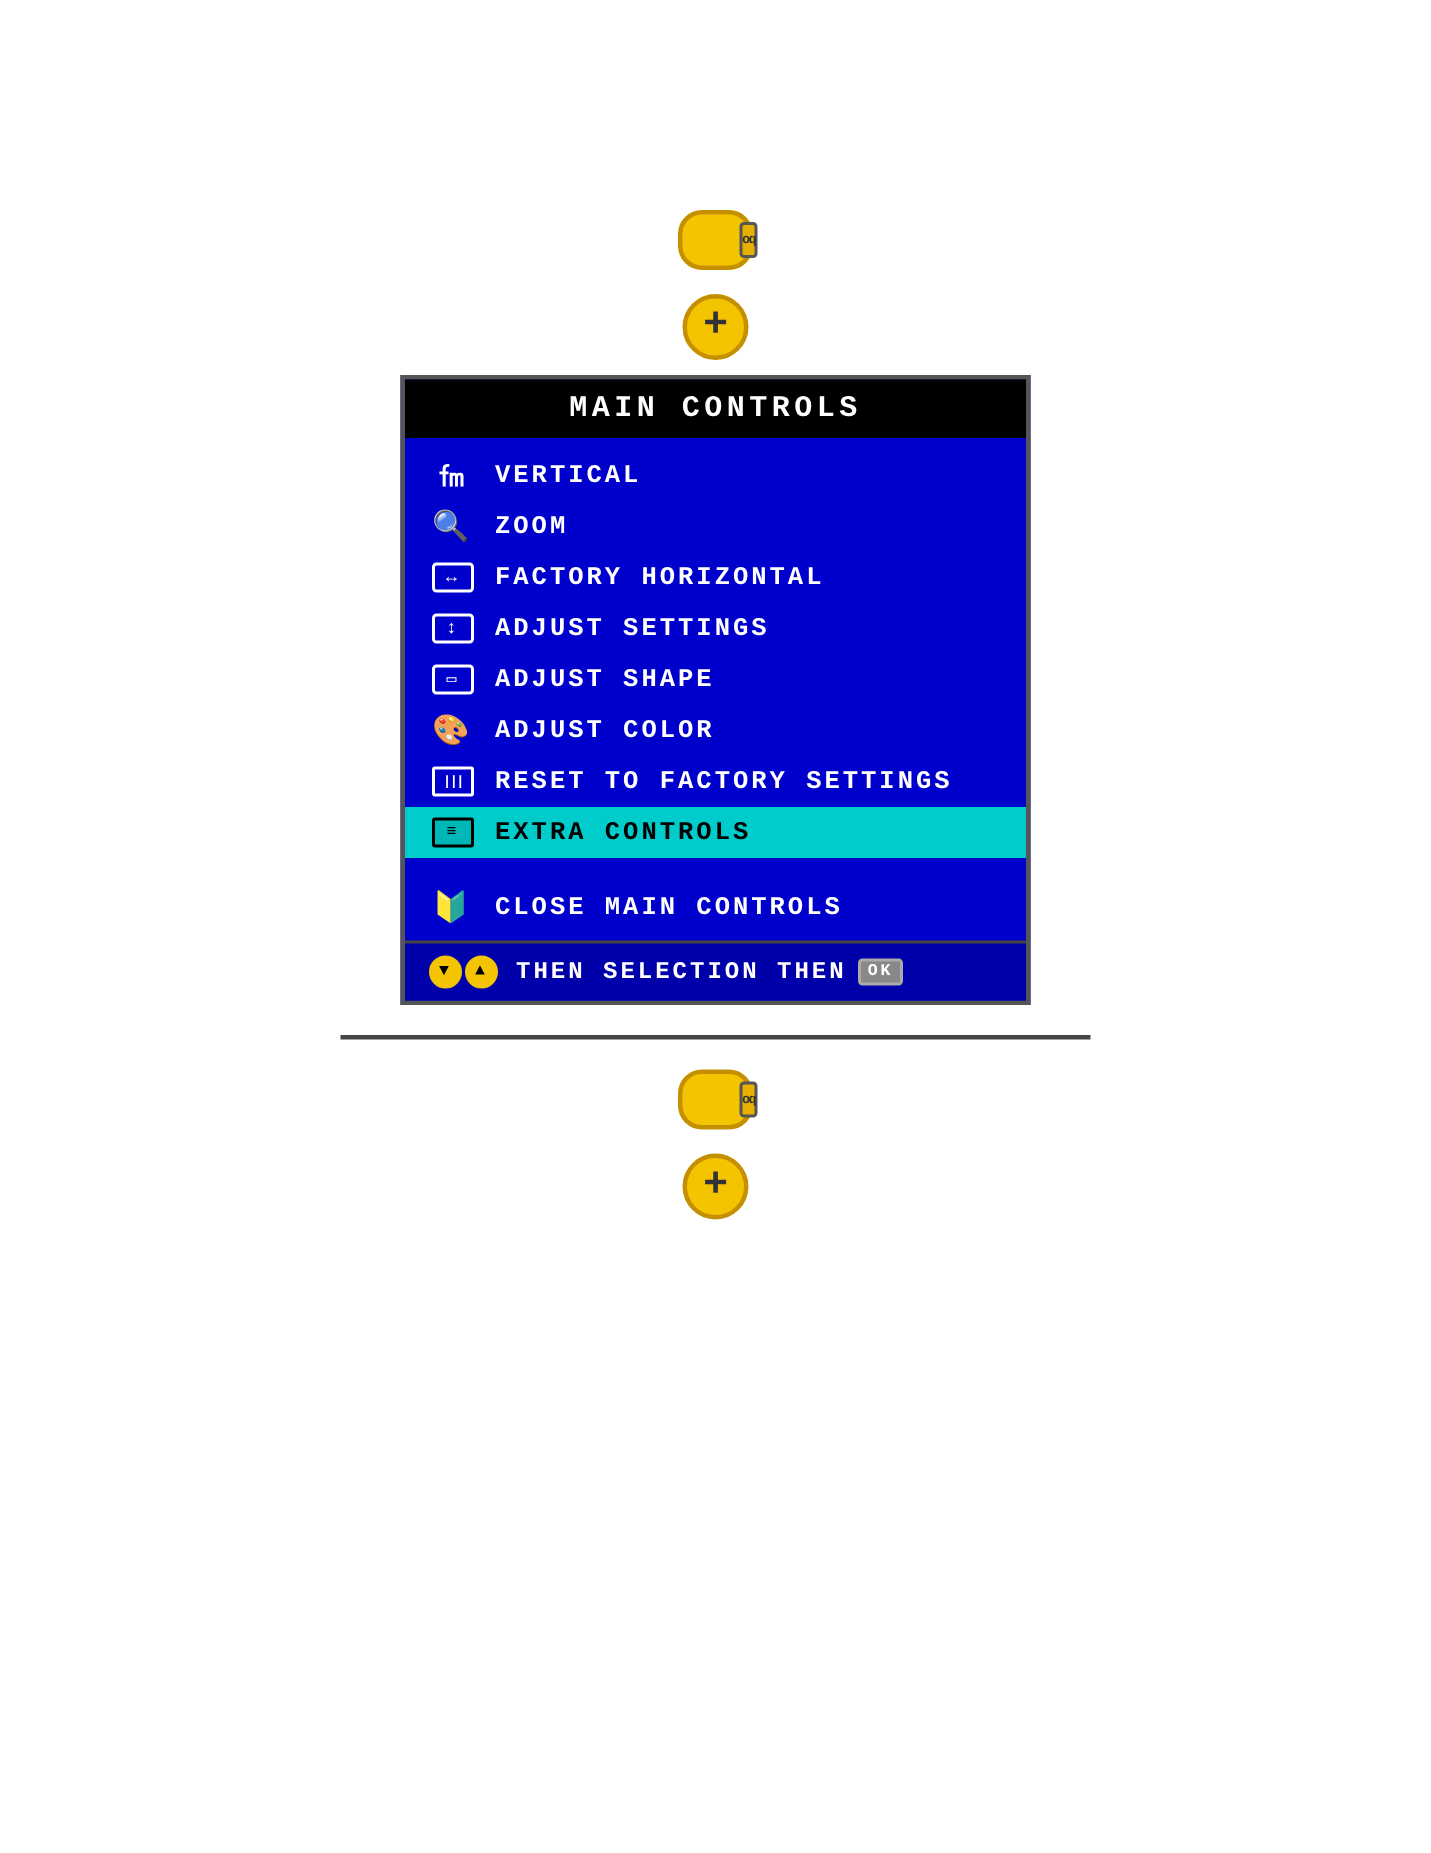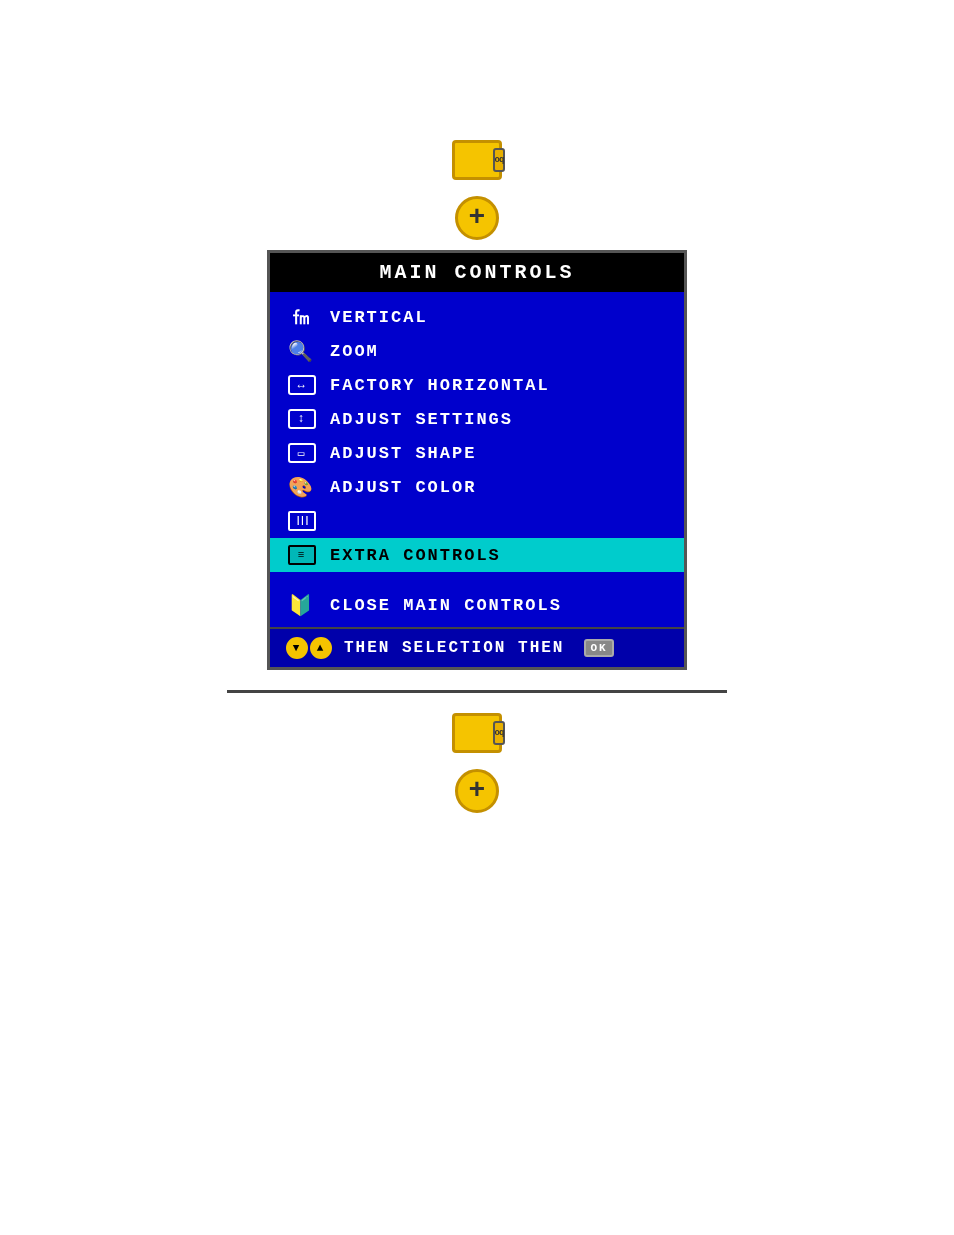--- a/index.html
+++ b/index.html
@@ -26,21 +26,21 @@
       flex-direction: column;
       align-items: center;
       margin-top: 140px;
       margin-bottom: 10px;
     }
 
     .icon-osd {
       width: 48px;
       height: 40px;
       background: #f5c400;
-      border-radius: 4px;
+      border-radius: 16px;
       display: flex;
       align-items: center;
       justify-content: center;
       border: 3px solid #c49000;
       margin-bottom: 16px;
       padding-left: 44px;
     }
 
     .icon-osd-inner {
       width: 32px;
@@ -155,21 +155,21 @@
       display: inline-flex;
       align-items: center;
       justify-content: center;
       background: #888;
       color: #fff;
       font-size: 11px;
       font-weight: bold;
       border: 2px solid #aaa;
       border-radius: 3px;
       padding: 1px 4px;
-      margin-left: 20px;
+      margin-left: 8px;
     }
     .icon-horiz {
       width: 28px;
       height: 20px;
       border: 2px solid #fff;
       border-radius: 3px;
       display: flex;
       align-items: center;
       justify-content: center;
       font-size: 12px;
@@ -315,20 +315,21 @@
         <div class="item-icon">
           <span style="font-size:20px;">🎨</span>
         </div>
         <span class="item-label">ADJUST  COLOR</span>
       </div>
 
       <div class="menu-item">
         <div class="item-icon">
           <div class="icon-reset">|||</div>
         </div>
+        <span class="item-label">RESET  TO  FACTORY  SETTINGS</span>
       </div>
 
       <div class="menu-item selected">
         <div class="item-icon">
           <div class="icon-extra">≡</div>
         </div>
         <span class="item-label">EXTRA  CONTROLS</span>
       </div>
 
     </div>

